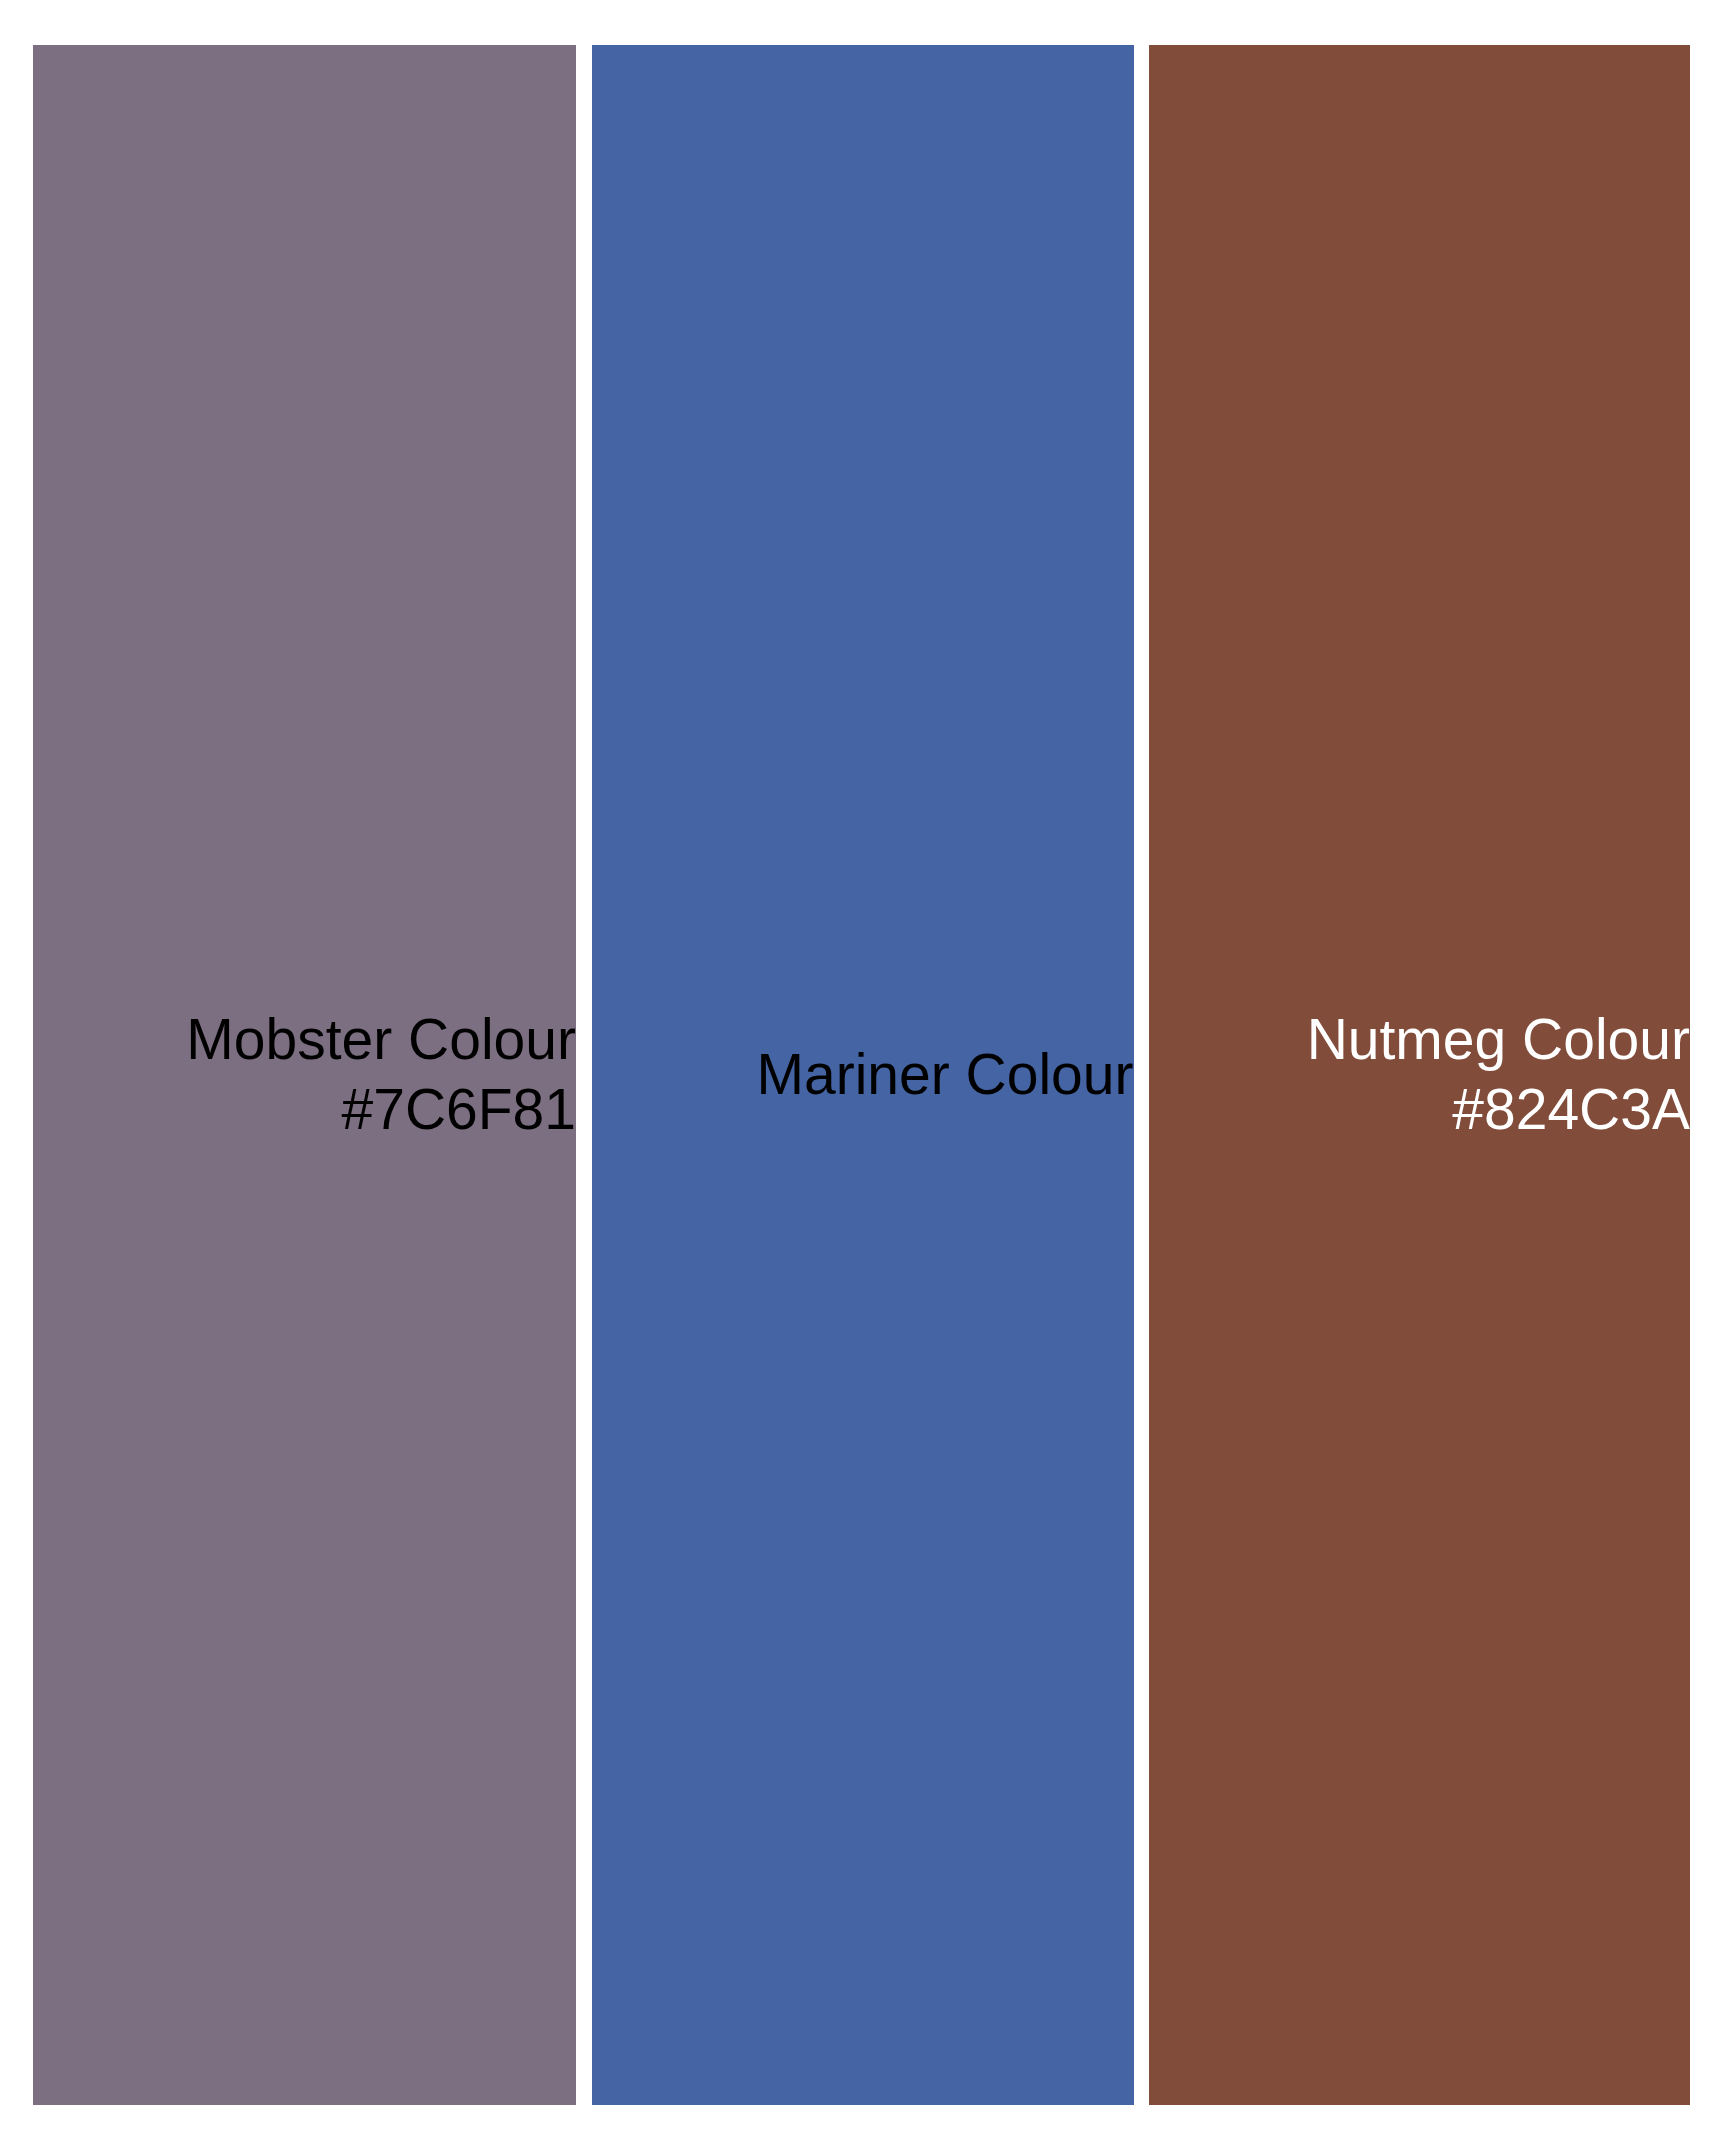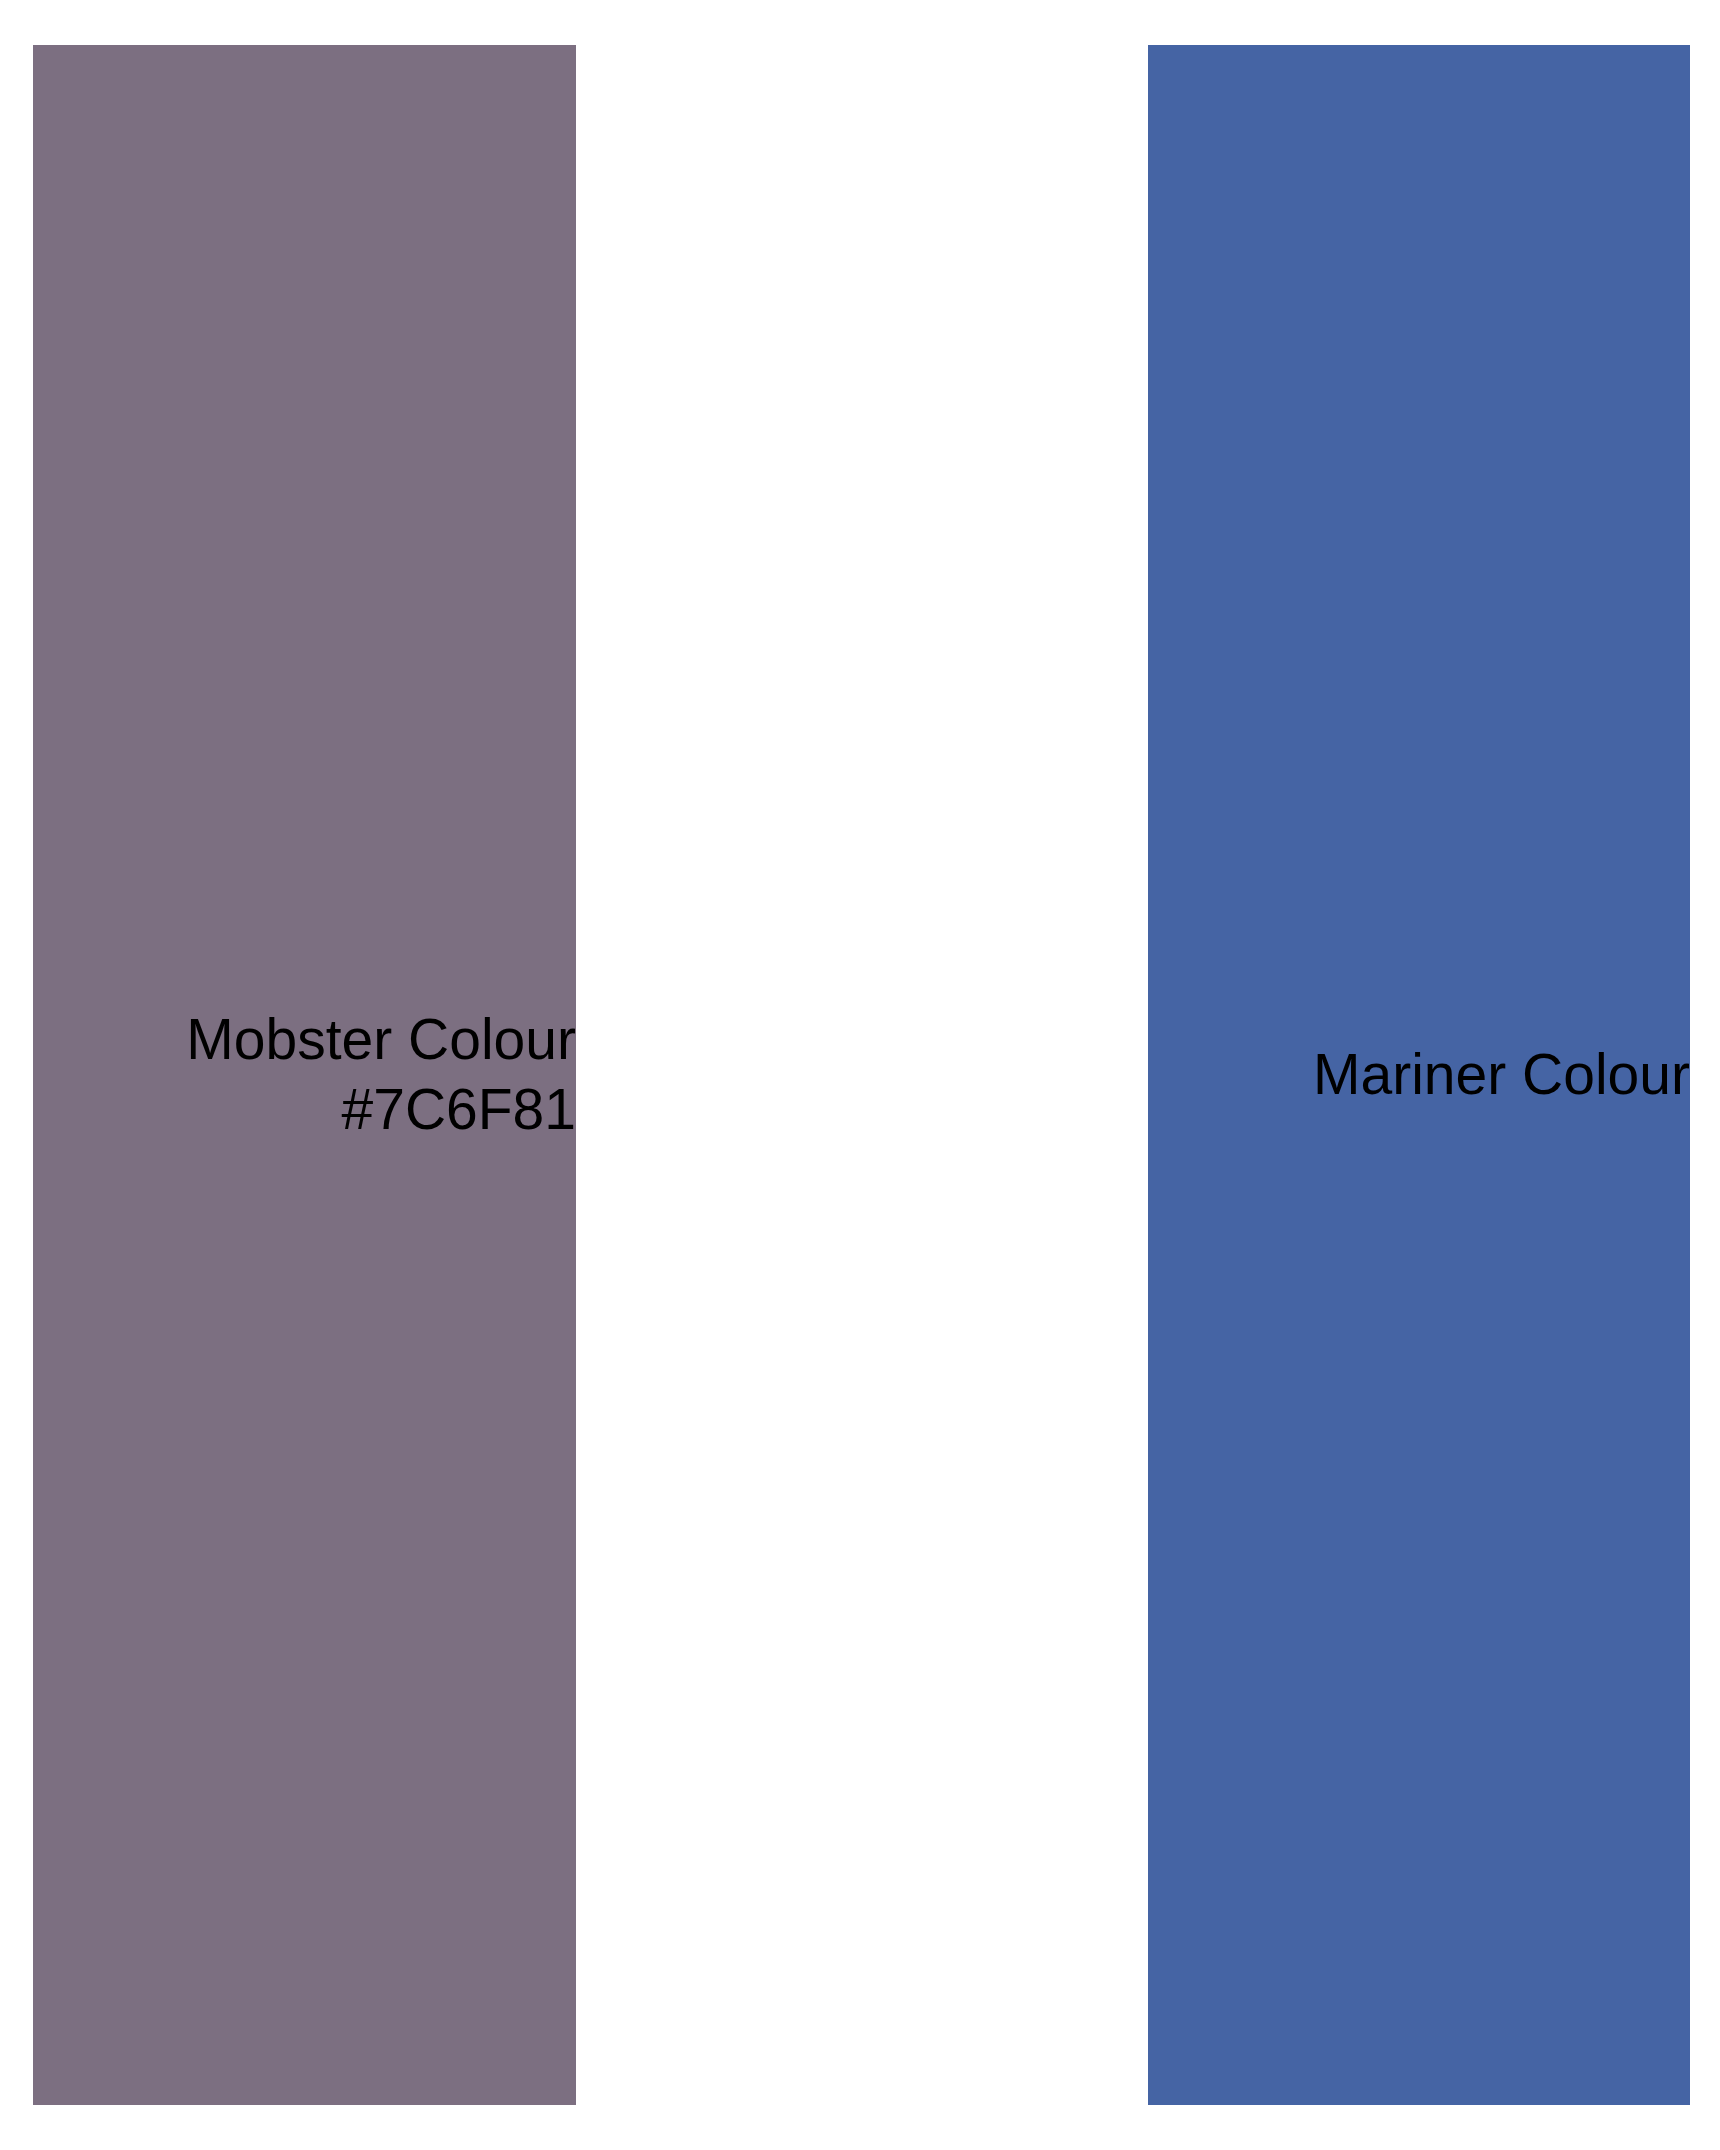--- a/index.html
+++ b/index.html
@@ -74,16 +74,22 @@
         <span class="caption-line">#7C6F81</span>
       </div>
     </div>
 
     <div class="swatch swatch-2" style="background-color: rgb(69, 100, 164); color: #000000;">
       <div class="swatch-caption">
         <span class="caption-line">Mariner Colour</span>
       </div>
     </div>
 
+    <div class="swatch swatch-3" style="background-color: rgb(130, 76, 58); color: rgb(255, 255, 255);">
+      <div class="swatch-caption">
+        <span class="caption-line">Nutmeg Colour</span>
+        <span class="caption-line">#824C3A</span>
+      </div>
+    </div>
 
   </div>
 </div>
 
 
 </body></html>

